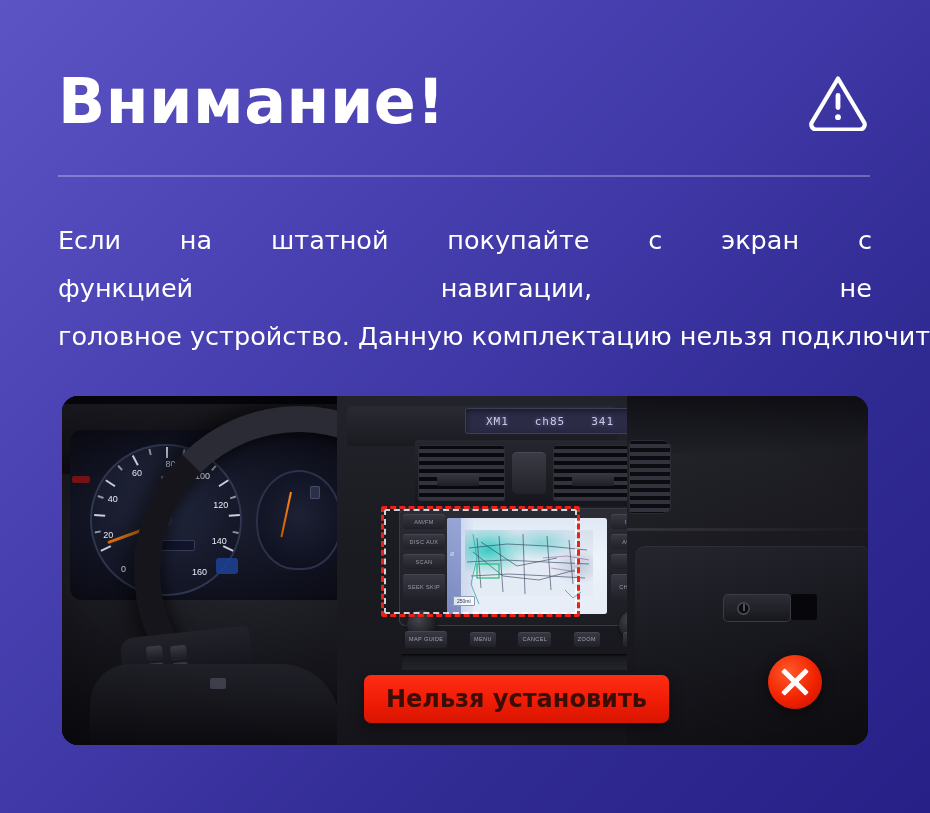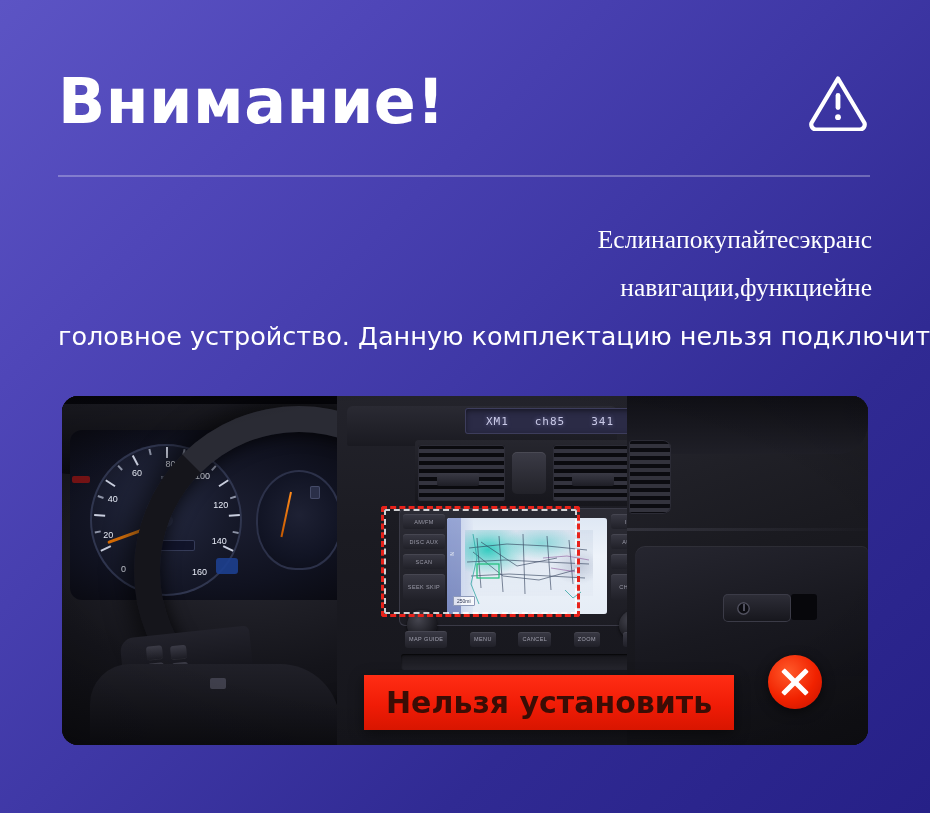--- a/index.html
+++ b/index.html
@@ -65,22 +65,21 @@
 
   .body-line {
     color: #ffffff;
     font-size: 25.5px;
     line-height: 48px;
     font-family: "DejaVu Sans", sans-serif;
     white-space: nowrap;
   }
   .body-line.justify {
     display: flex;
-    justify-content: flex-end;
-    font-family: Liberation Serif, serif;
+    justify-content: space-between;
   }
   .body-line.justify > span { display: inline-block; }
 
   
   .photo {
     position: absolute;
     left: 62px;
     top: 396px;
     width: 806px;
     height: 349px;
@@ -452,28 +451,29 @@
       <circle cx="32" cy="44.2" r="2.9" fill="#ffffff"></circle>
     </svg>
   </div>
 
   <div class="divider"></div>
 
   <div class="body-copy">
     <div class="body-line justify">
       <span>Если</span>
       <span>на</span>
+      <span>штатной</span>
       <span>покупайте</span>
       <span>с</span>
       <span>экран</span>
       <span>с</span>
     </div>
     <div class="body-line justify">
+      <span>функцией</span>
       <span>навигации,</span>
-      <span>функцией</span>
       <span>не</span>
     </div>
     <div class="body-line">головное устройство. Данную комплектацию нельзя подключить.</div>
   </div>
 
   <div class="photo">
     <div class="photo-inner">
 
       <div class="dash-base"></div>
       <div class="dash-shelf"></div>
@@ -634,21 +634,21 @@
             <div class="gb-lock"></div>
           </div>
         </div>
       </div>
 
       <div class="photo-vignette"></div>
 
       <div style="position:absolute;left:319px;top:110px;width:199px;height:111px;border:3px dashed #e8221a;border-radius:3px;"></div>
       <div style="position:absolute;left:322px;top:113px;width:193px;height:105px;border:2px dashed rgba(255,255,255,.8);border-radius:2px;"></div>
 
-      <div style="position:absolute;left:302px;top:279px;padding:10px 22px;background:linear-gradient(180deg,#ff2d14 0%,#f01c06 55%,#d81500 100%);border-radius:0;color:#3a0d05;font-size:30px;font-weight:700;font-family:'DejaVu Sans',sans-serif;white-space:nowrap;box-shadow:0 4px 14px rgba(0,0,0,.45);">Нельзя установить</div>
+      <div style="position:absolute;left:302px;top:279px;padding:10px 22px;background:linear-gradient(180deg,#ff2d14 0%,#f01c06 55%,#d81500 100%);border-radius:7px;color:#3a0d05;font-size:24px;font-weight:700;font-family:'DejaVu Sans',sans-serif;white-space:nowrap;box-shadow:0 4px 14px rgba(0,0,0,.45);">Нельзя установить</div>
 
       <div class="x-badge">
         <span></span>
         <span></span>
       </div>
 
     </div>
   </div>
 
 </div>

